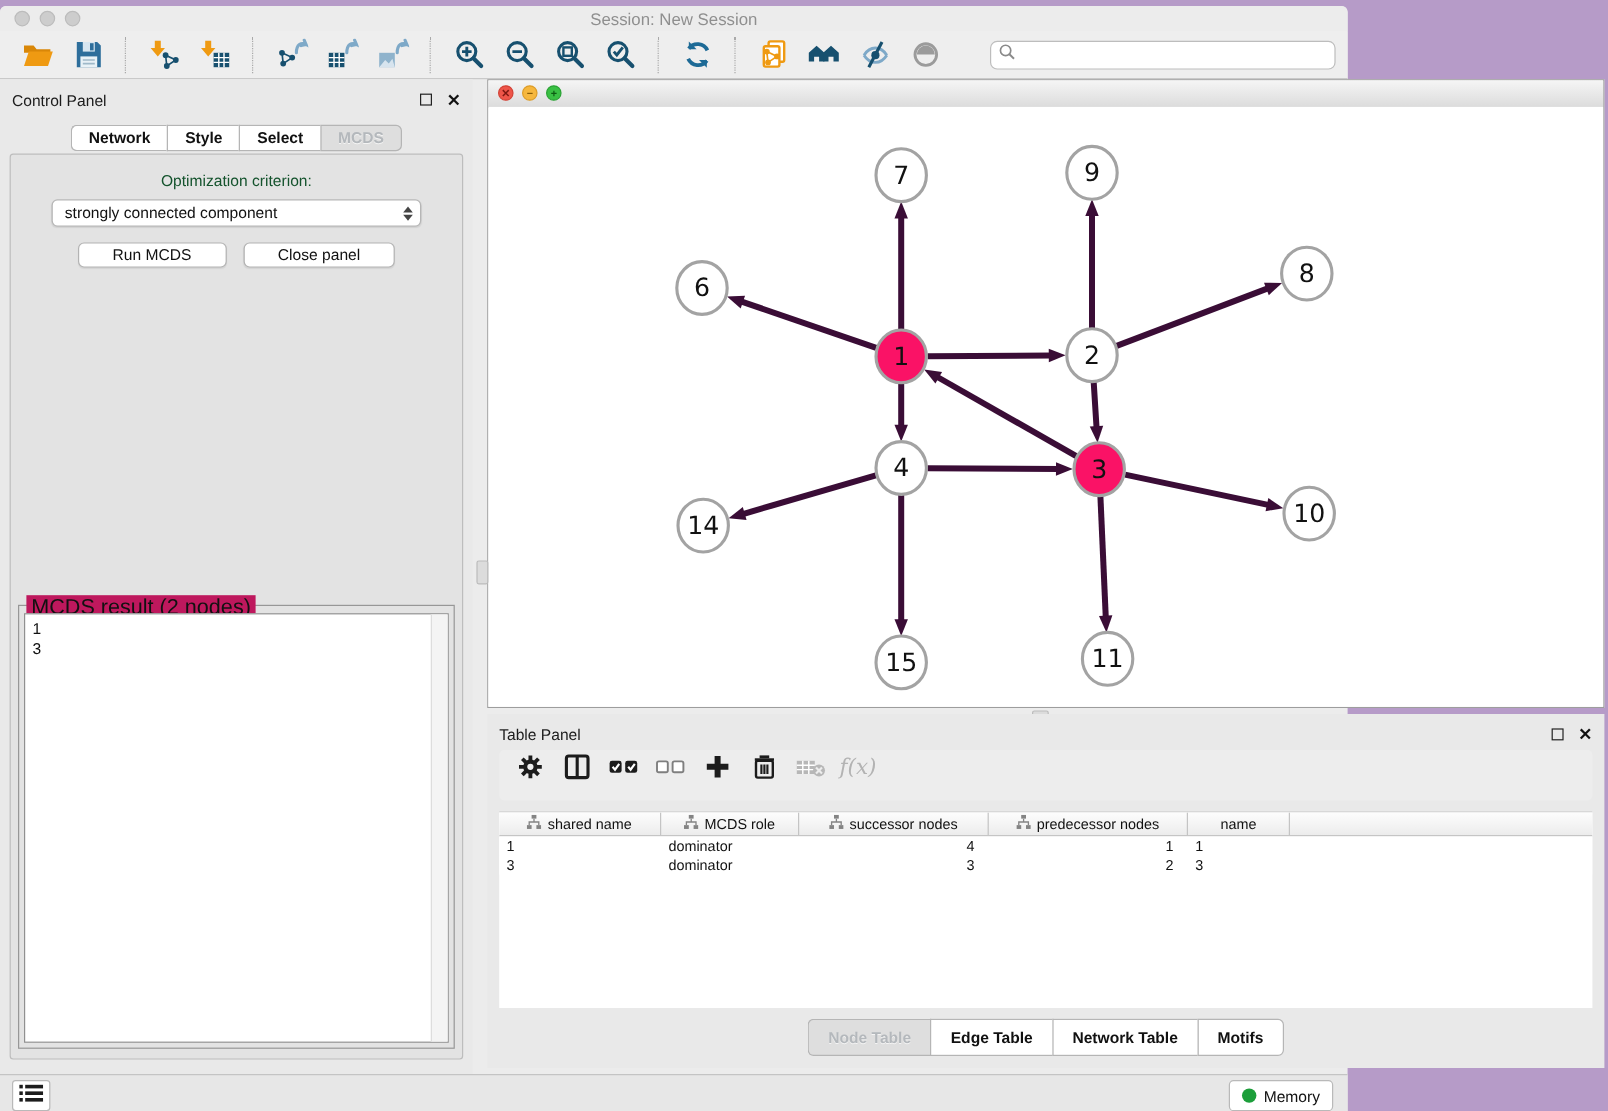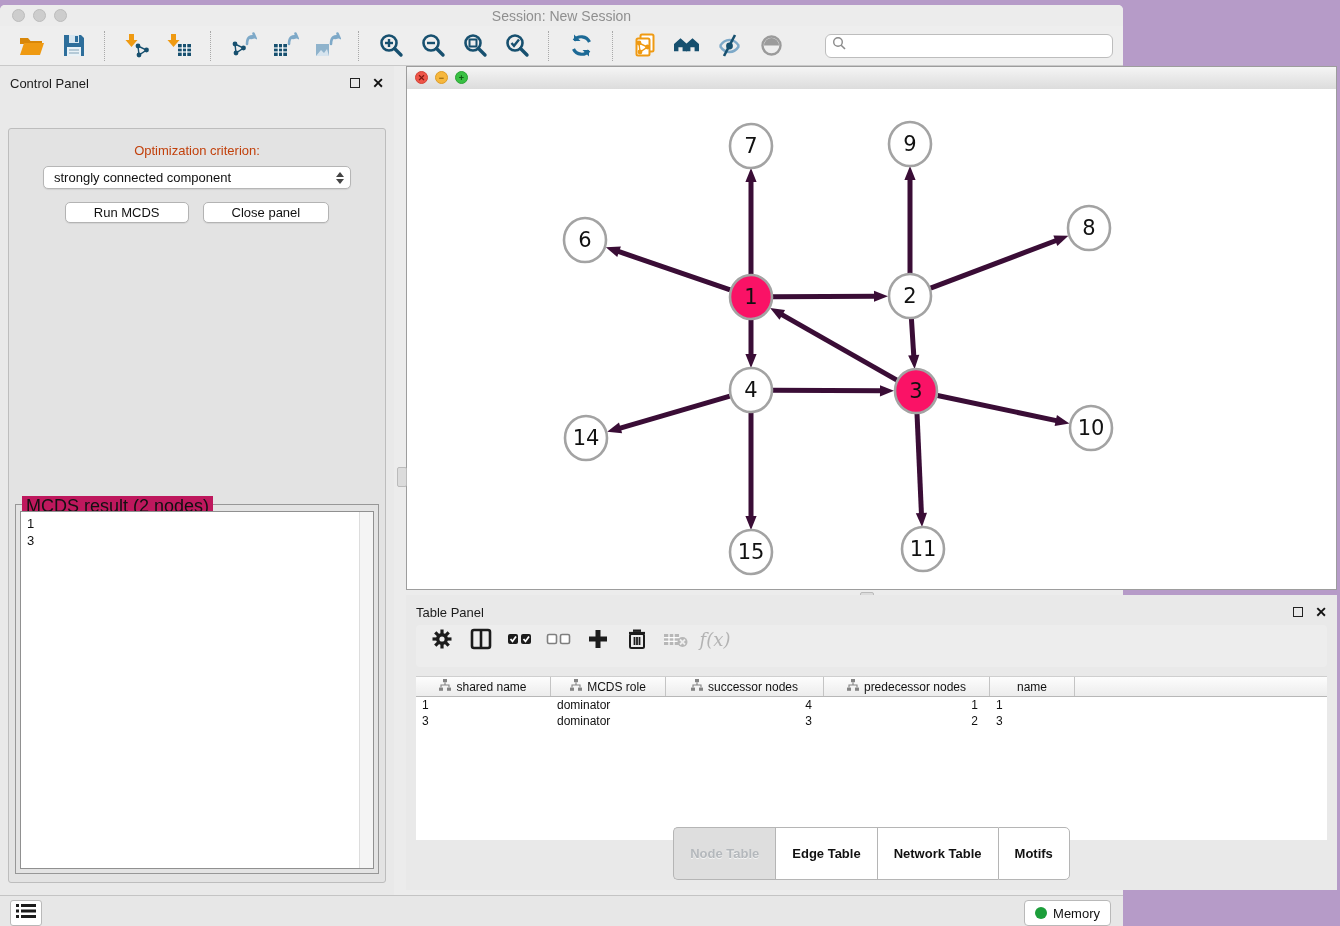--- a/index.html
+++ b/index.html
@@ -35,21 +35,21 @@
   .close-btn{font-size:14px;font-weight:bold;color:#111;line-height:10px;}
   .tabs-row{display:flex;justify-content:center;margin-top:8px;}
   .seg{display:flex;}
   .seg .tab{font-size:13px;font-weight:600;color:#111;background:#fff;border:1px solid #b5b5b5;border-right:none;
     padding:2px 14px;line-height:16px;}
   .seg .tab:first-child{border-radius:5px 0 0 5px;}
   .seg .tab:last-child{border-radius:0 5px 5px 0;border-right:1px solid #b5b5b5;}
   .seg .tab.selected{background:#dedede;color:#b4b8bc;text-shadow:0 1px 0 #f4f4f4;}
   .cp-content{position:absolute;left:8px;right:8px;top:62px;bottom:12px;background:#e3e3e3;
     border:1px solid #bdbdbd;border-radius:3px;}
-  .opt-label{text-align:center;font-size:13px;color:#c2410c;margin-top:14px;}
+  .opt-label{text-align:center;font-size:13px;color:#14532d;margin-top:14px;}
   .mac-select{margin:8px auto 0 auto;width:308px;height:23px;background:#fff;border:1px solid #b6b6b6;border-radius:5px;
     display:flex;align-items:center;padding:0 6px 0 10px;box-sizing:border-box;box-shadow:0 1px 1px rgba(0,0,0,.08);}
   .mac-select .sel-text{flex:1;font-size:13px;color:#111;}
   .updown{display:flex;flex-direction:column;gap:2px;align-items:center;}
   .updown .u{width:0;height:0;border-left:4px solid transparent;border-right:4px solid transparent;border-bottom:5px solid #444;}
   .updown .d{width:0;height:0;border-left:4px solid transparent;border-right:4px solid transparent;border-top:5px solid #444;}
   .btn-row{display:flex;justify-content:center;gap:14px;margin-top:13px;}
   .mac-btn{font-size:13px;color:#111;background:#fff;border:1px solid #b3b3b3;border-radius:5px;padding:2px 28px;
     box-shadow:0 1px 1px rgba(0,0,0,.07);}
   .result-group{position:absolute;left:6px;right:6px;top:368px;bottom:8px;border:1px solid #979797;margin-top:7px;}
@@ -82,21 +82,21 @@
   .tp-icon.disabled{opacity:1;}
   .fx-label{font-family:"DejaVu Serif", serif;font-style:italic;font-size:18px;color:#b3b3b3;}
   .tbl{position:absolute;left:10px;right:10px;top:81px;bottom:50px;background:#fff;border-top:1px solid #cfcfcf;overflow:hidden;}
   .tbl-header{display:flex;height:19px;background:linear-gradient(#fdfdfd,#ececec);border-bottom:1px solid #b7b7b7;}
   .th-cell{display:flex;align-items:center;justify-content:center;gap:5px;font-size:12px;color:#111;
     border-right:1px solid #c4c4c4;box-sizing:border-box;height:19px;}
   .tbl-row{display:flex;height:16px;background:#fff;}
   .td-cell{font-size:12px;color:#111;box-sizing:border-box;padding:1px 6px;white-space:nowrap;overflow:hidden;}
   .td-cell.right{text-align:right;padding-right:12px;}
   .tp-tabs{position:absolute;left:0;right:0;bottom:10px;display:flex;justify-content:center;}
-  .tp-tabs .tab{font-size:13px;font-weight:600;padding:17px 16px;line-height:17px;}
+  .tp-tabs .tab{font-size:13px;font-weight:600;padding:6px 16px;line-height:17px;}
 
   
   .statusbar{position:absolute;left:0;right:0;top:890px;height:31px;background:#e7e7e7;border-top:1px solid #c4c4c4;}
   .list-btn{position:absolute;left:10px;top:4px;width:30px;height:24px;background:#fff;border:1px solid #b9b9b9;border-radius:3px;
     display:flex;align-items:center;justify-content:center;}
   .memory-btn{position:absolute;right:12px;top:4px;height:24px;background:#fff;border:1px solid #b9b9b9;border-radius:4px;
     display:flex;align-items:center;gap:6px;padding:0 10px;font-size:13px;color:#111;}
   .memdot{width:12px;height:12px;border-radius:50%;background:#1c9e3a;}
 </style>
 </head>
@@ -255,20 +255,28 @@
       <input placeholder="" style="">
     </div>
   </div>
 
   <div class="control-panel">
     <div class="panel-head">
       <span class="ptitle">Control Panel</span>
       <span class="spacer"></span>
       <span class="float-btn"></span>
       <span class="close-btn">✕</span>
+    </div>
+    <div class="tabs-row">
+      <div class="seg" id="cp-tabs">
+          <div class="tab">Network</div>
+          <div class="tab">Style</div>
+          <div class="tab">Select</div>
+          <div class="tab selected">MCDS</div>
+        </div>
     </div>
     <div class="cp-content">
       <div class="opt-label">Optimization criterion:</div>
       <div class="mac-select">
         <span class="sel-text">strongly connected component</span>
         <span class="updown">
             <span class="u"></span>
             <span class="d"></span>
           </span>
       </div>

